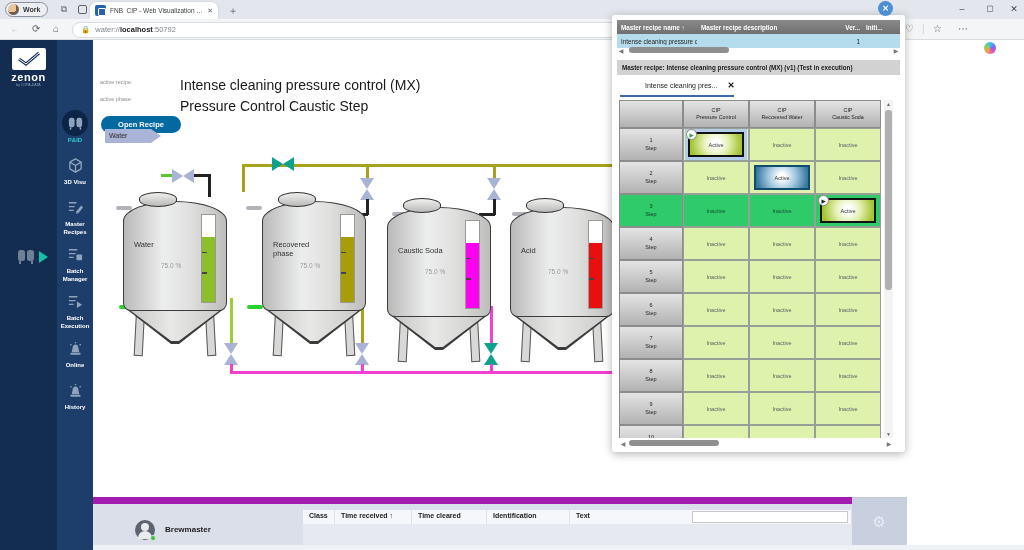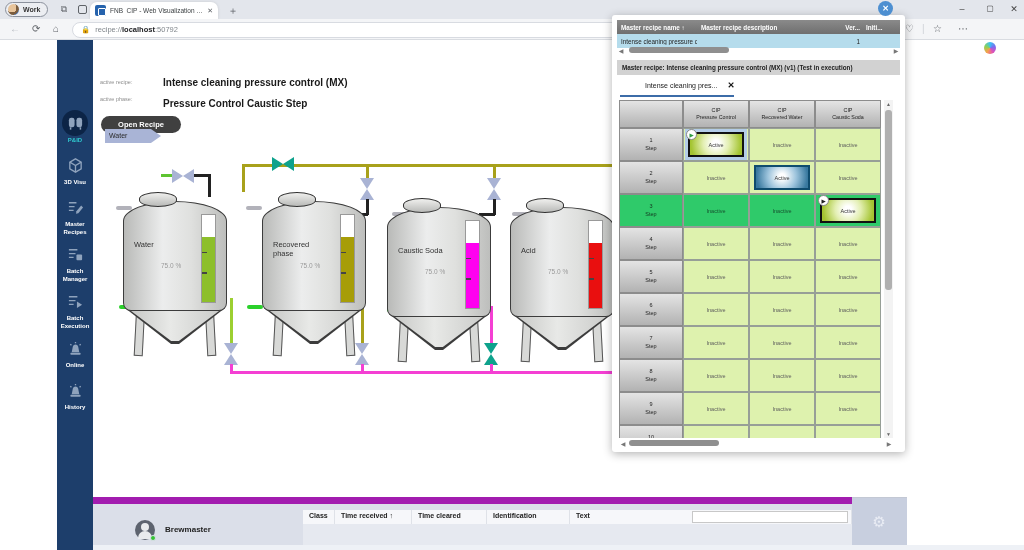--- a/index.html
+++ b/index.html
@@ -44,22 +44,22 @@
   .nav-item { width:36px; min-height:37px; display:flex; flex-direction:column; align-items:center; gap:1px; }
   .nav-ic-wrap { width:26px; height:26px; display:flex; align-items:center; justify-content:center; border-radius:50%; }
   .nav-item.active .nav-ic-wrap { background:#0c2446; }
   .nav-label { font-size:6px; font-weight:bold; color:#fff; text-align:center; line-height:1.25; }
   .nav-item.active .nav-label { color:#2fc6cd; }
   .nav-svg { width:17px; height:17px; fill:none; stroke:#8fa3bd; stroke-width:1.4; }
   .nav-svg .fill { fill:#8fa3bd; stroke:none; }
 
   
   .hdr-label { position:absolute; font-size:5.5px; color:#8d8d8d; }
-  .hdr-value { position:absolute; font-size:10px; font-weight:bold; color:#1a1a1a; }
-  .open-btn { position:absolute; left:101px; top:76px; width:80px; height:17px; background:#404040; border:none; border-radius:9px; color:#fff; font-size:7.5px; font-weight:bold; font-family:"Liberation Sans",sans-serif; }
+  .hdr-value { position:absolute; font-size:14px; font-weight:normal; color:#1a1a1a;margin-left:17px; }
+  .open-btn { position:absolute; left:101px; top:76px; width:80px; height:17px; background:#0369a1; border:none; border-radius:9px; color:#fff; font-size:7.5px; font-weight:bold; font-family:"Liberation Sans",sans-serif; }
 
   
   .pipe { position:absolute; }
   .p-olive { background:#a8a11b; }
   .p-black { background:#222; }
   .p-green { background:#5ec431; }
   .p-lgreen { background:#9ccf31; }
   .p-mag { background:#f43fd3; }
   .stub-grey { position:absolute; width:16px; height:4px; background:#b2b2ba; border-radius:2px; }
   .stub-green { position:absolute; width:16px; height:4px; background:#2bd12b; border-radius:2px; }
@@ -167,33 +167,52 @@
     <div class="wctl" style="left:948px;">–</div>
     <div class="wctl" style="left:976px; font-size:8px;">▢</div>
     <div class="wctl" style="left:1000px;">✕</div>
   </div>
   <div class="navrow">
     <div class="nav-ic dis" style="left:10px;">←</div>
     <div class="nav-ic" style="left:32px;">⟳</div>
     <div class="nav-ic" style="left:53px;">⌂</div>
     <div class="omnibox">
       <span class="lock">🔒</span>
-      <span class="url"><span>recipe://</span><b>localhost</b><span>:50792</span></span>
+      <span class="url"><span>water://</span><b>localhost</b><span>:50792</span></span>
       <span class="omni-right">
         <span>A<sup style="font-size:5px;">ª</sup></span>
         <span>☆</span>
       </span>
     </div>
     <div class="nav-ic" style="left:905px;">♡</div>
     <div class="nav-ic" style="left:922px; color:#d0d3d8;">|</div>
     <div class="nav-ic" style="left:933px;">☆</div>
     <div class="nav-ic" style="left:958px;">⋯</div>
     <div class="copilot abs" style="left:984px; top:23px;"></div>
   </div>
 
+  <div class="side-dark">
+    <div class="logo-box">
+      <svg class="logo-check" viewBox="0 0 24 14">
+          <path d="M2 7 L9 12 L22 1" fill="none" stroke="#16345c" stroke-width="3"></path>
+          <path d="M2 7 L9 12 L22 1" fill="none" stroke="#fff" stroke-width="1"></path>
+        </svg>
+    </div>
+    <div class="logo-word">zenon</div>
+    <div class="logo-sub">by COPA-DATA</div>
+    <div class="collapse-tg">
+      <svg width="20" height="18" viewBox="0 0 20 18">
+          <rect x="2" y="2" width="7" height="11" rx="2.5" fill="#6e7f96"></rect>
+          <rect x="11" y="2" width="7" height="11" rx="2.5" fill="#6e7f96"></rect>
+          <rect x="3" y="13" width="2" height="3" fill="#6e7f96"></rect>
+          <rect x="15" y="13" width="2" height="3" fill="#6e7f96"></rect>
+        </svg>
+      <span class="tri-teal"></span>
+    </div>
+  </div>
   <div class="side-nav" id="side-nav">
       <div class="nav-item active">
         <span class="nav-ic-wrap">
           <svg class="nav-svg" viewBox="0 0 18 18">
             <rect class="fill" x="2" y="3" width="6" height="10" rx="2.5"></rect>
             <rect class="fill" x="10" y="3" width="6" height="10" rx="2.5"></rect>
             <rect class="fill" x="3" y="13" width="1.6" height="2.5"></rect>
             <rect class="fill" x="13.4" y="13" width="1.6" height="2.5"></rect>
           </svg>
         </span>

